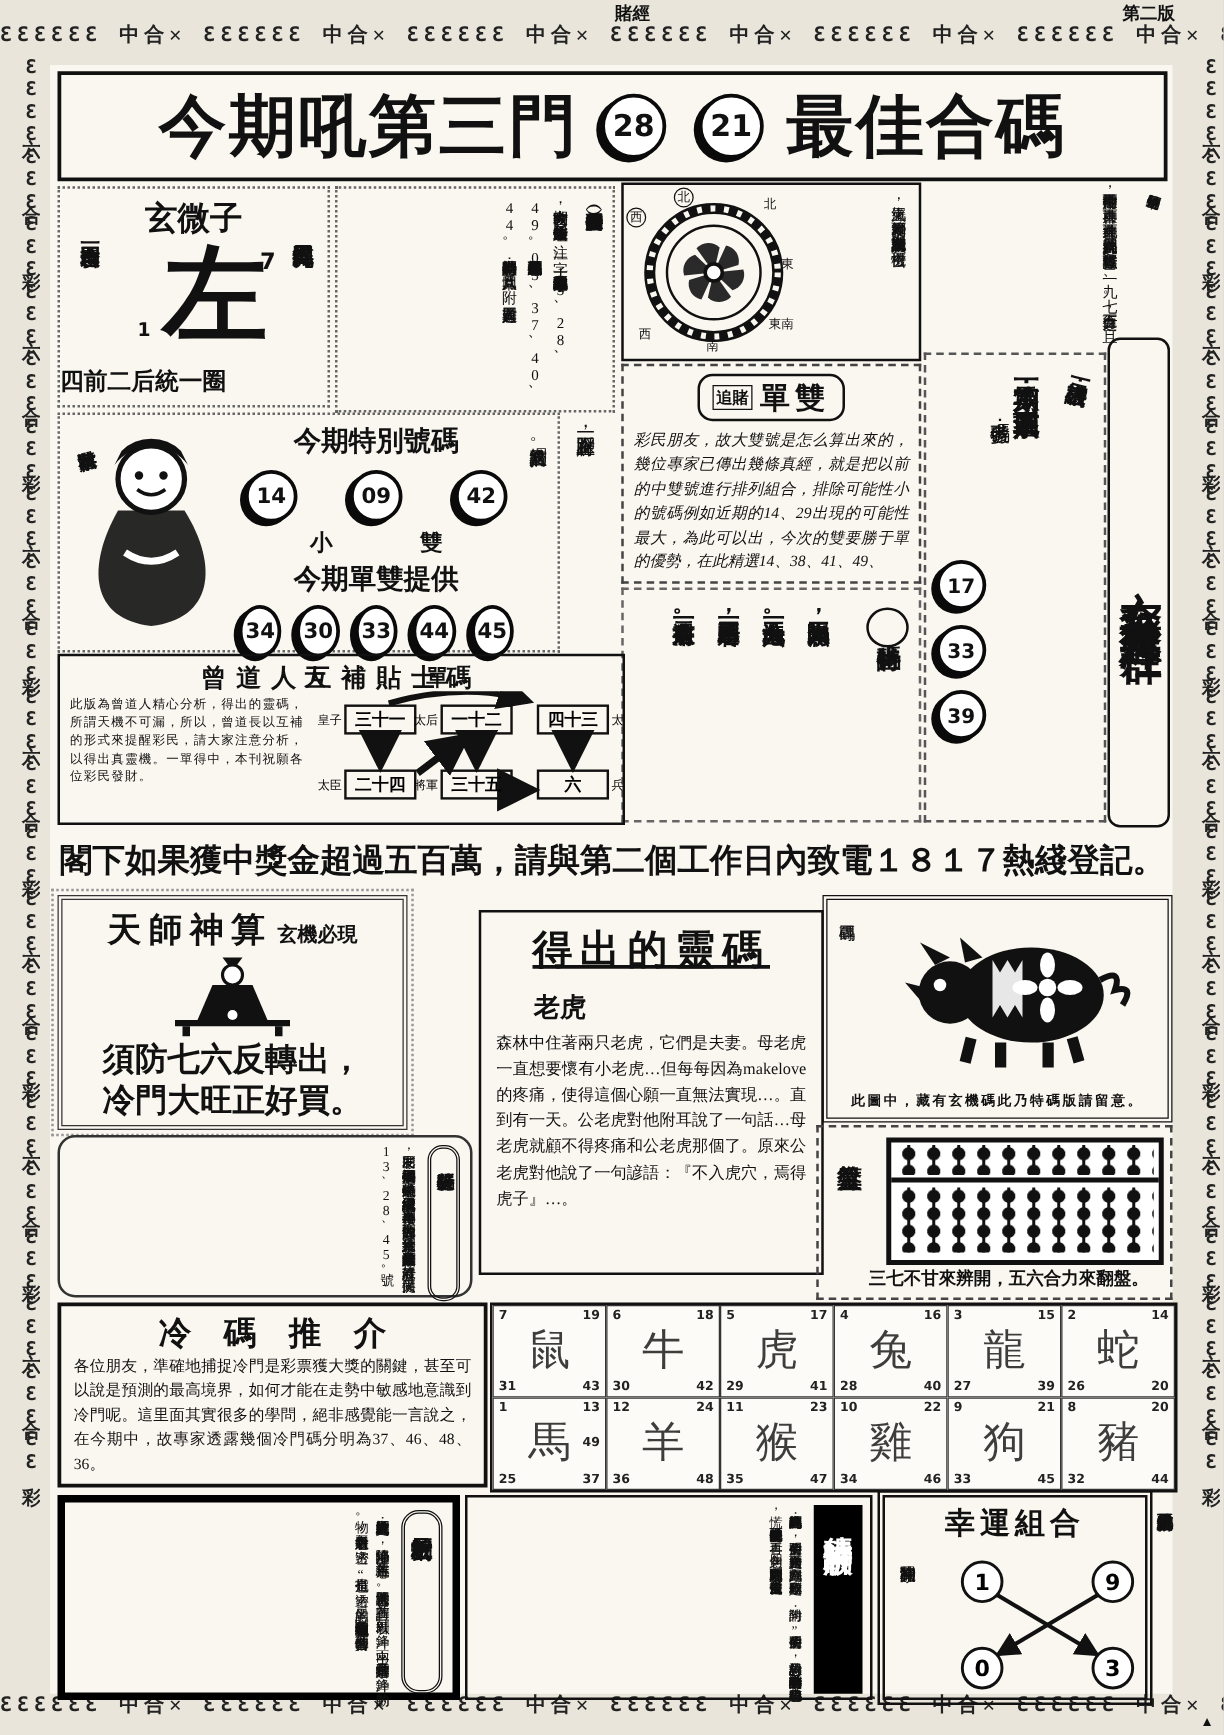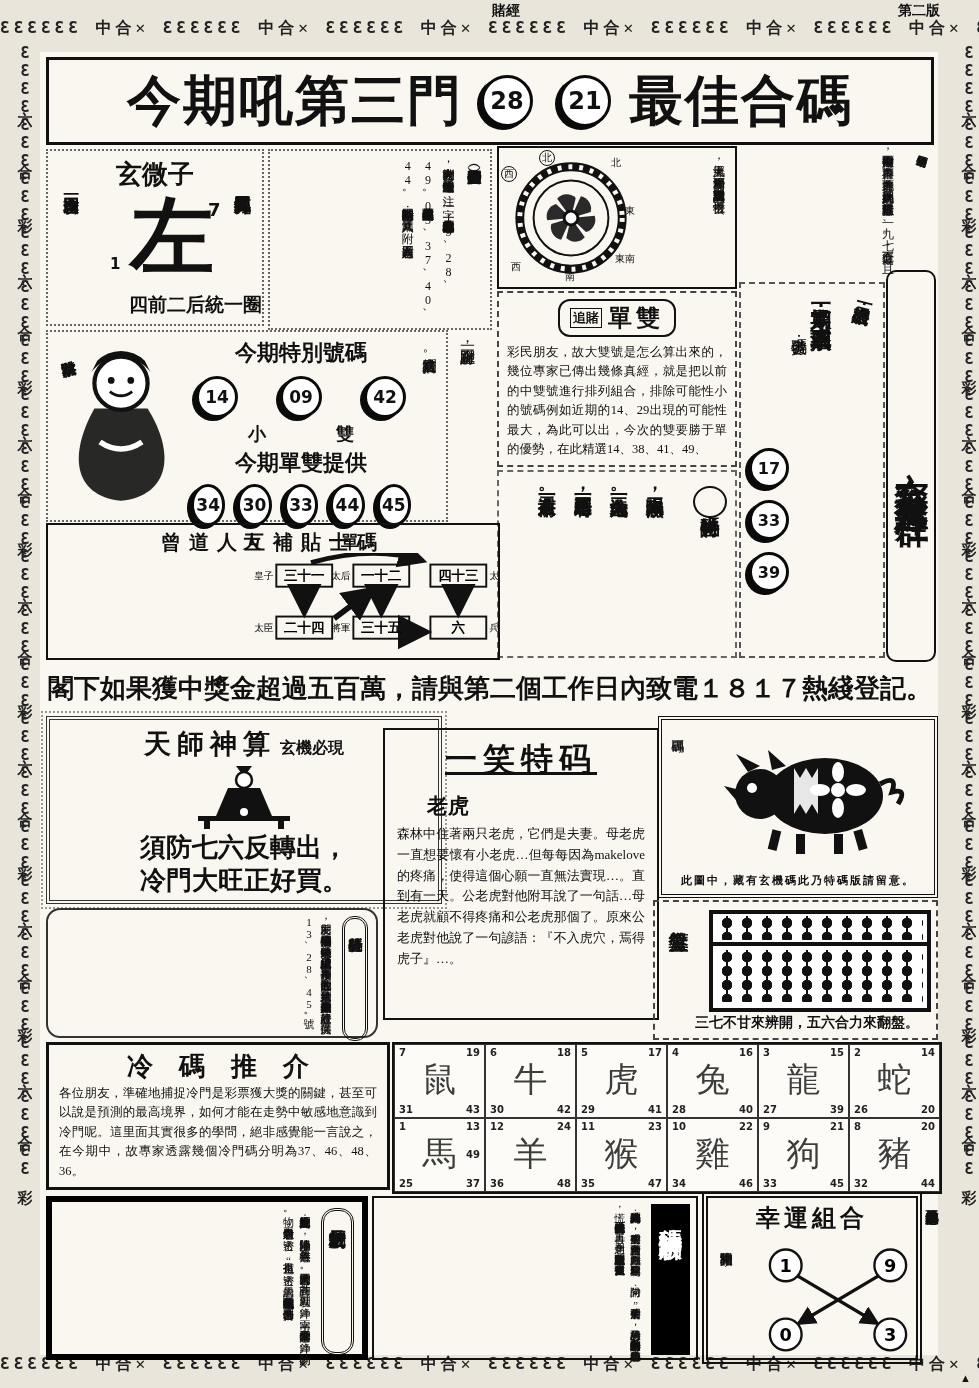--- a/index.html
+++ b/index.html
@@ -72,21 +72,21 @@
     </div>
   </div>
 
   <div class="bx" style="left:46px;top:149px;width:218px;height:177px;border:2px dotted #666;">
     <div class="abs b" style="left:0;top:6px;width:100%;text-align:center;font-size:26px;">玄微子</div>
     <div class="abs v b" style="left:14px;top:34px;font-size:16px;line-height:1.2;">四一攻進三合門</div>
     <div class="abs b" style="left:82px;top:44px;font-size:84px;line-height:1;">左</div>
     <div class="abs b" style="left:160px;top:48px;font-size:18px;font-family:'DejaVu Sans',sans-serif;">7</div>
     <div class="abs b" style="left:62px;top:104px;font-size:15px;font-family:'DejaVu Sans',sans-serif;">1</div>
     <div class="abs v b" style="right:10px;top:32px;font-size:17px;line-height:1.2;">算得二門三九爆</div>
-    <div class="abs b" style="left:0;bottom:6px;width:100%;text-align:right;font-size:19px;">四前二后統一圈</div>
+    <div class="abs b" style="left:0;bottom:6px;width:100%;text-align:left;font-size:19px;">四前二后統一圈</div>
   </div>
 
   <div class="bx" style="left:268px;top:149px;width:224px;height:181px;border:2px dotted #666;padding:8px 6px;">
     <div class="v" style="height:100%;width:100%;">
       <div class="b" style="font-size:14px;line-height:1.4;margin-left:6px;">賭仙（雲中子）特別提醒</div>
       <div class="small-v" style="font-size:12px;">今期亥時大吉大利，賭仙去中子登壇作未能得“注”一字。此字經本仙及各位專家一致分析得心水號碼13、28、49。而又獲相信息提示今期的連碼03、37、40、44。同時奉獻今期的特碼詩：三八常見一八回。附“三四道人有難題。”</div>
     </div>
   </div>
 
   <div class="bx" style="left:497px;top:146px;width:240px;height:143px;border:2px solid #111;">
@@ -160,21 +160,21 @@
   </div>
   <div class="abs v" style="left:456px;top:338px;height:180px;font-size:15px;line-height:1.5;">一腳踩在正財上，</div>
 
   <div class="bx" style="left:497px;top:291px;width:240px;height:176px;border:2px dashed #444;padding:4px 8px;">
     <div style="display:flex;justify-content:center;margin-top:2px;">
       <div style="border:2px solid #111;border-radius:12px;padding:1px 10px;display:flex;align-items:center;gap:6px;">
         <span class="b" style="font-size:13px;border:1px solid #111;padding:0 2px;">追賭</span>
         <span class="b" style="font-size:24px;letter-spacing:4px;">單雙</span>
       </div>
     </div>
-    <div style="font-size:12.5px;line-height:1.55;margin-top:6px;text-align:justify;">彩民朋友，故大雙號是怎么算出來的，幾位專家已傳出幾條真經，就是把以前的中雙號進行排列組合，排除可能性小的號碼例如近期的14、29出現的可能性最大，為此可以出，今次的雙要勝于單的優勢，在此精選14、38、41、49、</div>
+    <div style="font-size:12.5px;line-height:1.55;margin-top:6px;text-align:justify;font-style:italic;">彩民朋友，故大雙號是怎么算出來的，幾位專家已傳出幾條真經，就是把以前的中雙號進行排列組合，排除可能性小的號碼例如近期的14、29出現的可能性最大，為此可以出，今次的雙要勝于單的優勢，在此精選14、38、41、49、</div>
   </div>
 
   <div class="bx" style="left:497px;top:470px;width:240px;height:188px;border:2px dashed #666;">
     <div class="abs v b oval" style="right:8px;top:14px;font-size:19px;line-height:1.15;">生肖特碼詩</div>
     <div class="abs v" style="right:62px;top:12px;height:164px;">
 
     <div class="poemline">三人和尚無水喝，</div>
         <div class="poemline">三山六海一分地。</div>
         <div class="poemline">看一是三正四時，</div>
         <div class="poemline">八前有二一還未。</div>
@@ -191,20 +191,21 @@
         <span class="ball sm">33</span>
         <span class="ball sm">39</span>
       </div>
   </div>
 
   <div class="bx v b" style="left:886px;top:270px;width:50px;height:392px;border:2px solid #111;border-radius:10px;
        font-size:34px;letter-spacing:6px;text-align:center;padding-top:6px;">六合彩券惠澤社群</div>
 
   <div class="bx" style="left:46px;top:523px;width:454px;height:137px;border:2px solid #111;">
     <div class="abs b" style="left:0;top:4px;width:100%;text-align:center;font-size:20px;letter-spacing:8px;">曾道人互補貼士碼</div>
+    <div class="abs" style="left:8px;top:32px;width:195px;font-size:10px;line-height:1.45;letter-spacing:1px;">此版為曾道人精心分析，得出的靈碼，所謂天機不可漏，所以，曾道長以互補的形式來提醒彩民，請大家注意分析，以得出真靈機。一單得中，本刊祝願各位彩民發財。</div>
     <svg class="abs" style="left:205px;top:28px;" width="246" height="104" viewBox="0 0 255 108">
       <defs>
         <marker id="ah" markerWidth="8" markerHeight="8" refX="5" refY="3" orient="auto">
           <path d="M0,0 L6,3 L0,6 Z" fill="#111"></path>
         </marker>
       </defs>
       <path d="M60,10 Q125,-8 176,8" fill="none" stroke="#111" stroke-width="5" marker-end="url(#ah)"></path>
       <line x1="53" y1="36" x2="53" y2="62" stroke="#111" stroke-width="6" marker-end="url(#ah)"></line>
       <line x1="84" y1="68" x2="124" y2="38" stroke="#111" stroke-width="6" marker-end="url(#ah)"></line>
       <line x1="133" y1="36" x2="133" y2="62" stroke="#111" stroke-width="6" marker-end="url(#ah)"></line>
@@ -228,21 +229,21 @@
         <text class="nlb" x="101" y="81" text-anchor="end">將軍</text>
         <rect class="node" x="184" y="66" width="58" height="23"></rect>
           <text class="ntx" x="213" y="82" text-anchor="middle">六</text>
         <text class="nlb" x="245" y="81">兵卒</text>
       </g>
     </svg>
   </div>
 
   <div class="bx b" style="left:46px;top:664px;width:888px;height:48px;font-size:26px;display:flex;align-items:center;justify-content:center;white-space:nowrap;">閣下如果獲中獎金超過五百萬，請與第二個工作日內致電１８１７熱綫登記。</div>
 
-  <div class="bx" style="left:46px;top:716px;width:396px;height:188px;border:4px double #333;outline:2px dotted #999;outline-offset:3px;">
+  <div class="bx" style="left:46px;top:716px;width:280px;height:188px;border:4px double #333;outline:2px dotted #999;outline-offset:3px;">
     <div style="text-align:center;margin-top:6px;">
       <span class="b" style="font-size:27px;letter-spacing:6px;">天師神算</span>
       <span class="b" style="font-size:16px;">玄機必現</span>
     </div>
     <svg style="display:block;margin:2px auto;" width="120" height="66" viewBox="0 0 120 66">
       <path d="M52,2 L68,2 L62,10 L58,10 Z" fill="#111"></path>
       <circle cx="60" cy="16" r="8" fill="#fff" stroke="#111" stroke-width="2.5"></circle>
       <path d="M44,24 L76,24 L88,52 L32,52 Z" fill="#111"></path>
       <rect x="14" y="52" width="92" height="5" fill="#111"></rect>
       <rect x="20" y="57" width="6" height="8" fill="#111"></rect>
@@ -254,21 +255,21 @@
   </div>
 
   <div class="bx" style="left:46px;top:908px;width:332px;height:130px;border:2px solid #333;border-radius:14px;padding:6px 8px;">
     <div class="v" style="height:100%;width:100%;">
       <div class="b v" style="font-size:14px;border:3px double #111;border-radius:12px;padding:8px 1px;margin-left:8px;height:90%;">特碼分析版</div>
       <div style="font-size:11px;line-height:1.55;">彩民朋友，本欄上期提供中得了幾個平碼，雖然未能達中特碼，但總算繼續交出了成績。希望今期再接再厲。故近期的色波方面，見到綠波重拾水，今次本欄首個推介自然是綠波了，故綠波看好，同又提供13、28、45號。</div>
     </div>
   </div>
 
   <div class="bx" style="left:383px;top:728px;width:276px;height:292px;border:2px solid #111;padding:8px 12px;">
-    <div class="b" style="text-align:center;font-size:32px;text-decoration:underline;letter-spacing:6px;">一笑特码</div>
+    <div class="b" style="text-align:center;font-size:32px;text-decoration:underline;letter-spacing:6px;">得出的靈碼</div>
     <div class="b" style="font-size:21px;margin:10px 0 4px 30px;">老虎</div>
     <div style="font-size:13px;line-height:1.6;text-align:justify;">森林中住著兩只老虎，它們是夫妻。母老虎一直想要懷有小老虎…但每每因為makelove的疼痛，使得這個心願一直無法實現…。直到有一天。公老虎對他附耳說了一句話…母老虎就顧不得疼痛和公老虎那個了。原來公老虎對他說了一句諺語：『不入虎穴，焉得虎子』…。</div>
   </div>
 
   <div class="bx" style="left:658px;top:716px;width:280px;height:182px;border:4px double #111;">
     <div class="abs v" style="left:6px;top:10px;font-size:13px;line-height:1.4;">尋碼圖</div>
     <svg class="abs" style="left:48px;top:8px;" width="200" height="140" viewBox="0 0 200 120">
       <ellipse cx="115" cy="58" rx="58" ry="38" fill="#111"></ellipse>
       <circle cx="50" cy="56" r="25" fill="#111"></circle>
       <path d="M38,34 L26,16 L50,28 Z" fill="#111"></path>

